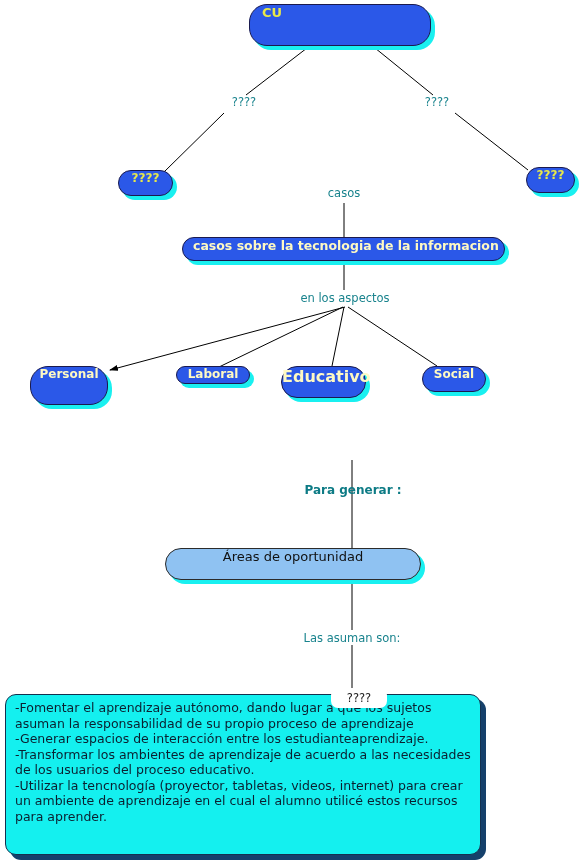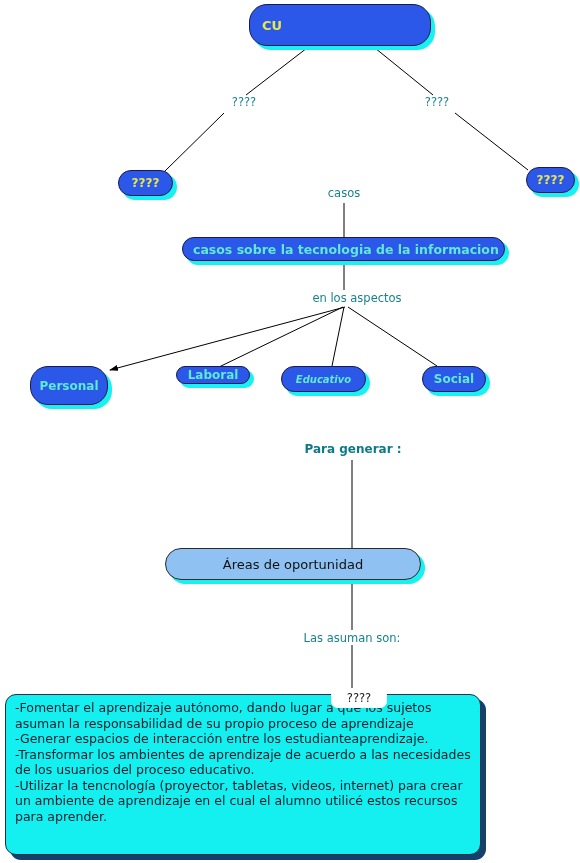--- a/index.html
+++ b/index.html
@@ -29,34 +29,34 @@
     width: 580px;
     height: 863px;
     pointer-events: none;
   }
 
   
   .node {
     position: absolute;
     box-sizing: border-box;
     display: flex;
-    align-items: center;
+    align-items: flex-start;
     border-radius: 18px;
     white-space: nowrap;
   }
 
   
   .node.blue {
     background: #2b58e8;
     border: 1px solid #1a1a4e;
     box-shadow: 4px 4px 0 0 #19f0f0;
     font-weight: bold;
   }
   .node.blue.yellow-text { color: #e8e84a; }
-  .node.blue.cyan-text   { color: #5eead4; }
+  .node.blue.cyan-text   { color: #fef9c3; }
 
   
   .node.lightblue {
     background: #8fc2f2;
     border: 1px solid #2b2b2b;
     box-shadow: 4px 4px 0 0 #19f0f0;
     color: #111111;
     font-weight: normal;
     justify-content: center;
   }
@@ -80,20 +80,21 @@
     position: absolute;
     color: #19838d;
     font-size: 11.5px;
     white-space: nowrap;
     text-align: center;
   }
   .link-label.bold {
     font-weight: bold;
     color: #0d7b85;
     font-size: 12px;
+    margin-top: 41px;
   }
   .link-label.boxed {
     background: #ffffff;
     border-radius: 7px;
     padding: 3px 7px;
     color: #1a1a1a;
     font-size: 11.5px;
   }
 
   .node-text { display: block; width: 100%; }
@@ -149,21 +150,21 @@
   </div>
 
   <div class="node blue cyan-text" style="left:30px; top:366px; width:78px; height:39px; font-size:12px; justify-content:center;">
     <span class="node-text" style="text-align:center;">Personal</span>
   </div>
 
   <div class="node blue cyan-text" style="left:176px; top:366px; width:74px; height:18px; font-size:12px; justify-content:center;">
     <span class="node-text" style="text-align:center;">Laboral</span>
   </div>
 
-  <div class="node blue cyan-text" style="left:281px; top:366px; width:85px; height:26px; font-size:10px; justify-content:center;font-style:italic;">
+  <div class="node blue cyan-text" style="left:281px; top:366px; width:85px; height:32px; font-size:16px; justify-content:center;">
     <span class="node-text" style="text-align:center;">Educativo</span>
   </div>
 
   <div class="node blue cyan-text" style="left:422px; top:366px; width:64px; height:26px; font-size:12px; justify-content:center;">
     <span class="node-text" style="text-align:center;">Social</span>
   </div>
 
   <div class="node lightblue" style="left:165px; top:548px; width:256px; height:32px; font-size:13px;">
     <span class="node-text" style="text-align:center;">Áreas de oportunidad</span>
   </div>
@@ -174,21 +175,21 @@
 -Transformar los ambientes de aprendizaje de acuerdo a las necesidades de los usuarios del proceso educativo.
 -Utilizar la tencnología (proyector, tabletas, videos, internet) para crear un ambiente de aprendizaje en el cual el alumno  utilicé estos recursos para aprender.</span>
   </div>
 
   <div class="link-label" style="left:226px; top:95px; width:36px;">????</div>
 
   <div class="link-label" style="left:419px; top:95px; width:36px;">????</div>
 
   <div class="link-label" style="left:324px; top:186px; width:40px;">casos</div>
 
-  <div class="link-label" style="left:295px; top:291px; width:100px;margin-left:12px;">en los aspectos</div>
+  <div class="link-label" style="left:295px; top:291px; width:100px;">en los aspectos</div>
 
   <div class="link-label bold" style="left:293px; top:442px; width:120px;">Para generar :</div>
 
   <div class="link-label" style="left:303px; top:631px; width:98px;">Las asuman son:</div>
 
   <div class="link-label boxed" style="left:331px; top:688px; width:42px; text-align:center;">????</div>
 
 </div>
 
 </body></html>

